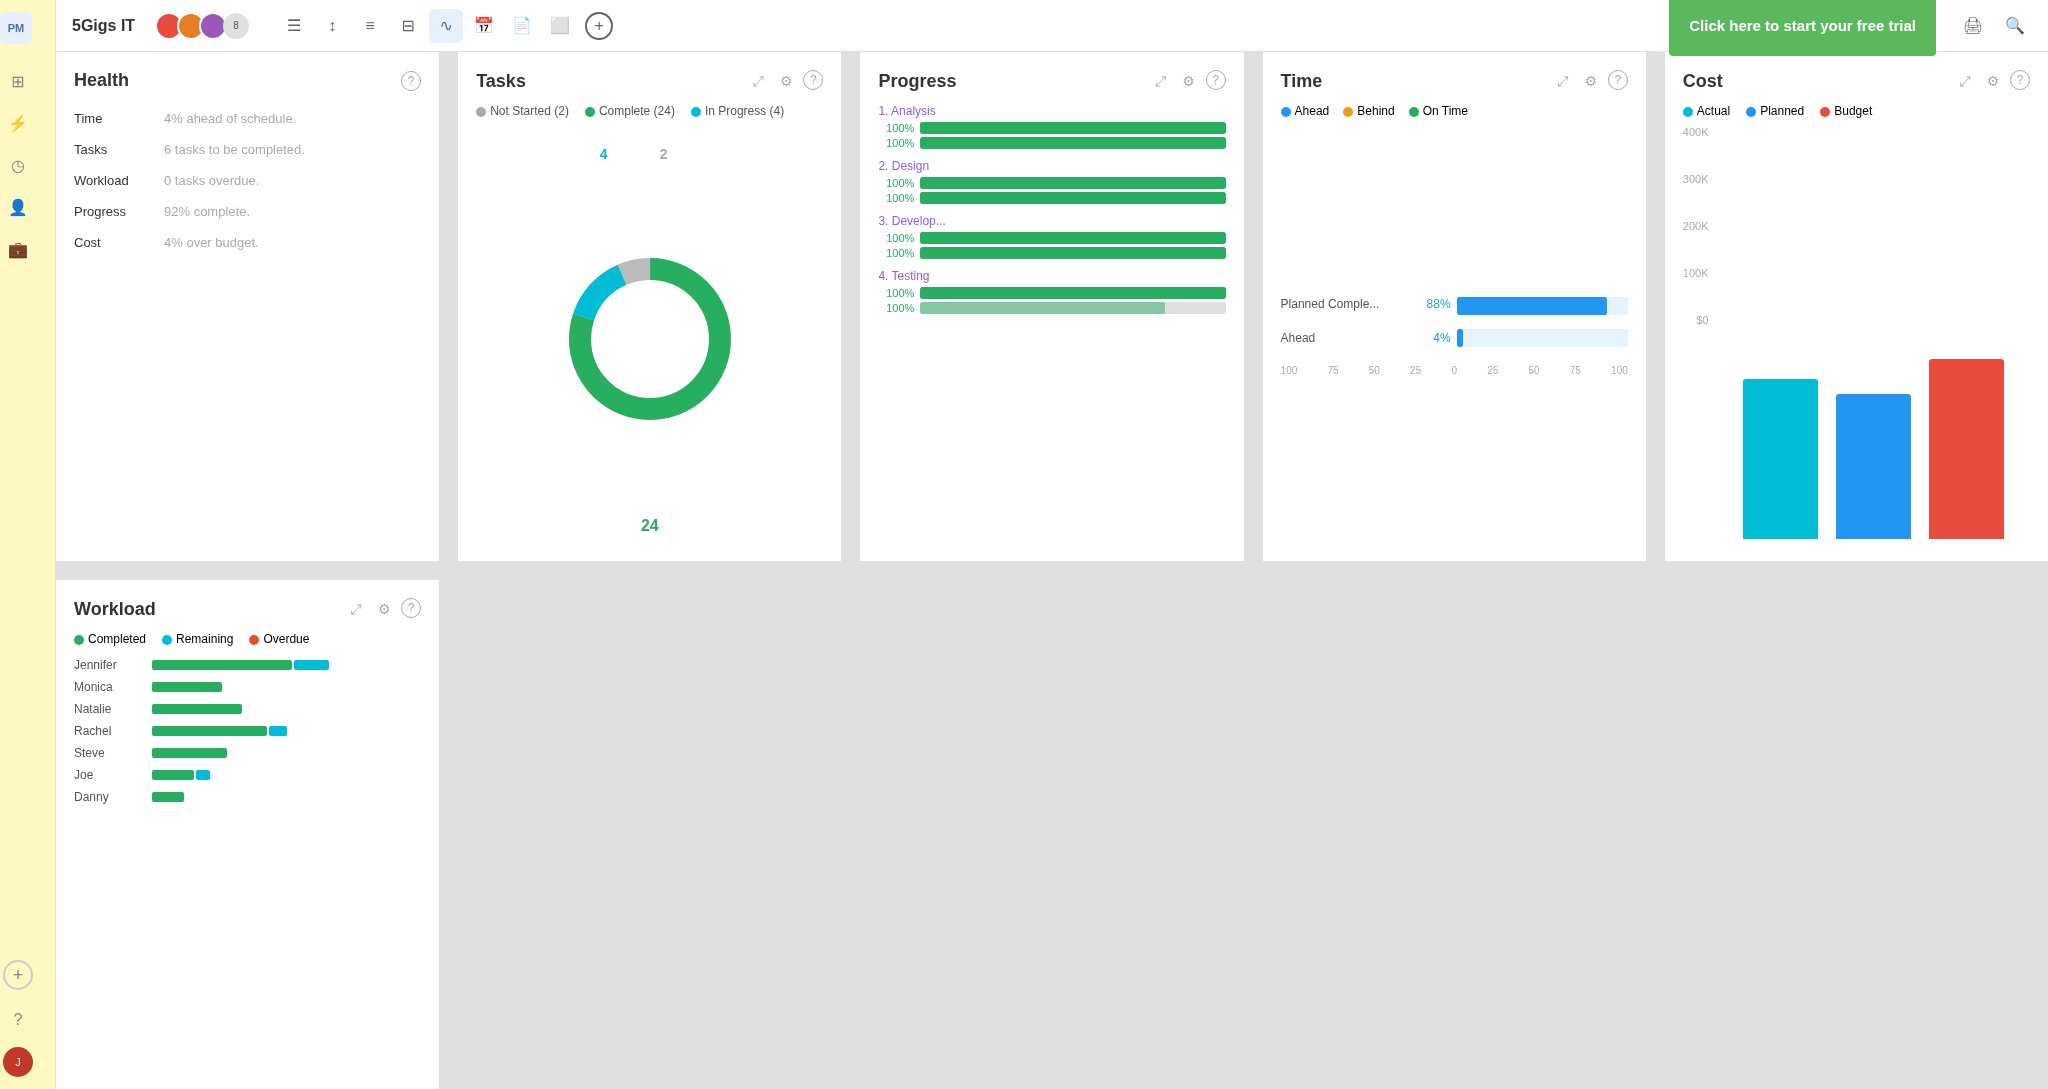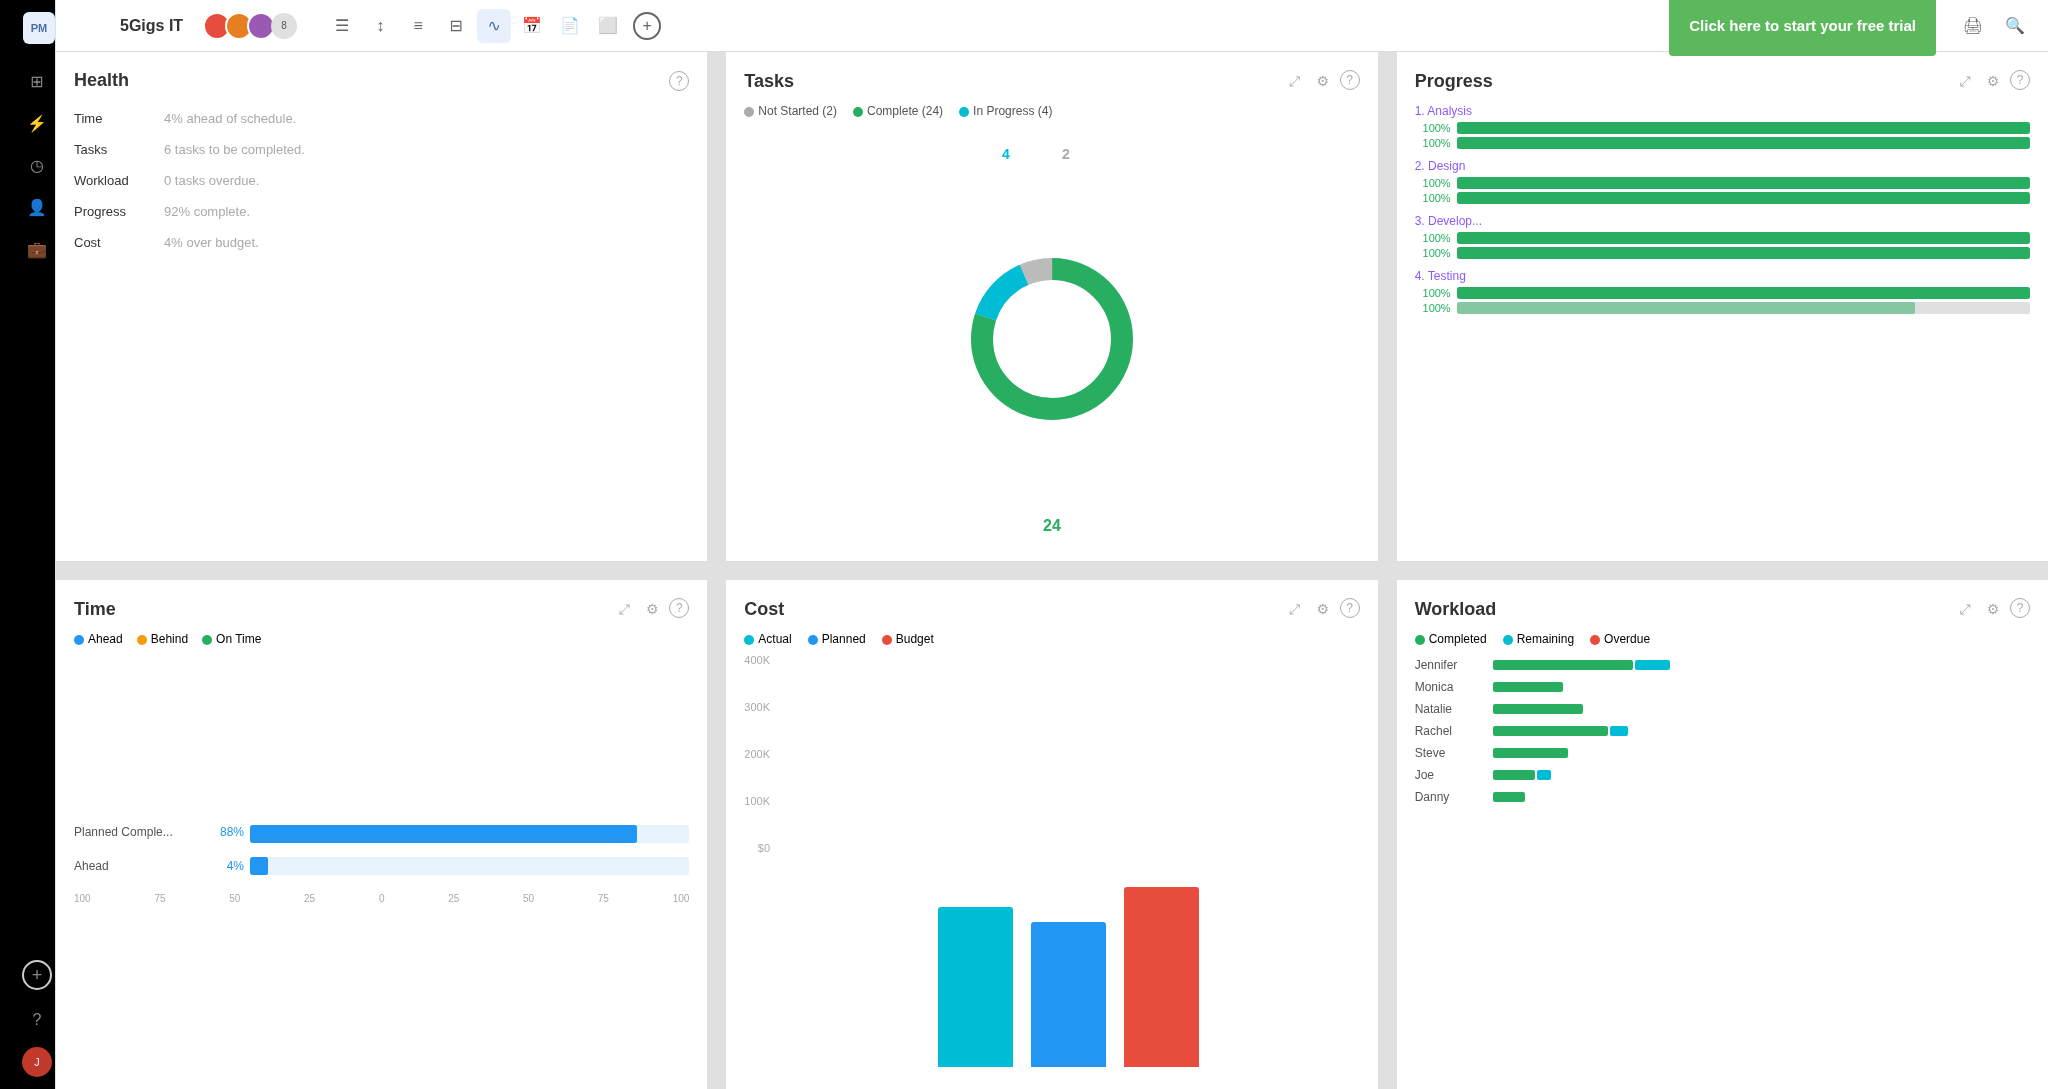--- a/index.html
+++ b/index.html
@@ -1,48 +1,48 @@
 <!DOCTYPE html>
 <html><head>
   <meta charset="utf-8">
   <style>
     * { box-sizing: border-box; margin: 0; padding: 0; }
     body { font-family: -apple-system, BlinkMacSystemFont, 'Segoe UI', sans-serif; background: #f0f2f5; display: flex; height: 100vh; overflow: hidden; font-size: 13px; }
 
     
-    .sidebar { width: 56px; background: #000000; display: flex; flex-direction: column; align-items: flex-end; padding: 12px 0; border-right: 1px solid #e0e0e0; z-index: 10; }
+    .sidebar { width: 56px; background: #fef9c3; display: flex; flex-direction: column; align-items: flex-start; padding: 12px 0; border-right: 1px solid #e0e0e0; z-index: 10; }
     .sidebar-logo { width: 32px; height: 32px; background: #e8f0fe; border-radius: 6px; display: flex; align-items: center; justify-content: center; font-size: 11px; font-weight: bold; color: #4a6fa5; margin-bottom: 16px; }
     .sidebar-icon { width: 36px; height: 36px; display: flex; align-items: center; justify-content: center; border-radius: 6px; cursor: pointer; color: #888; font-size: 16px; margin: 3px 0; }
     .sidebar-icon.active { color: #4a6fa5; }
     .sidebar-bottom { margin-top: auto; display: flex; flex-direction: column; align-items: center; gap: 6px; }
     .sidebar-avatar { width: 30px; height: 30px; border-radius: 50%; background: #c0392b; display: flex; align-items: center; justify-content: center; color: #fff; font-size: 11px; cursor: pointer; }
 
     
     .main { flex: 1; display: flex; flex-direction: column; overflow: hidden; }
 
     
     .topbar { background: #fff; border-bottom: 1px solid #e0e0e0; display: flex; align-items: center; padding: 0 16px; height: 52px; gap: 8px; position: relative; }
-    .topbar-title { font-size: 16px; font-weight: 600; color: #333; margin-right: 12px; margin-left: 48px; }
+    .topbar-title { font-size: 16px; font-weight: 600; color: #333; margin-right: 12px; }
     .topbar-avatars { display: flex; align-items: center; gap: -4px; margin-right: 8px; }
     .topbar-avatar { width: 28px; height: 28px; border-radius: 50%; border: 2px solid #fff; margin-left: -6px; }
     .topbar-avatar:first-child { margin-left: 0; }
     .av1 { background: #e74c3c; }
     .av2 { background: #e67e22; }
     .av3 { background: #9b59b6; }
     .av-count { width: 26px; height: 26px; border-radius: 50%; background: #e0e0e0; font-size: 10px; color: #555; display: flex; align-items: center; justify-content: center; margin-left: -4px; }
     .topbar-icons { display: flex; align-items: center; gap: 4px; margin-left: 12px; }
     .topbar-icon { width: 34px; height: 34px; display: flex; align-items: center; justify-content: center; border-radius: 6px; cursor: pointer; color: #666; font-size: 16px; }
     .topbar-icon.active { background: #e8f0fe; color: #4a6fa5; }
     .topbar-icon-plus { width: 28px; height: 28px; border-radius: 50%; border: 2px solid #666; display: flex; align-items: center; justify-content: center; font-size: 16px; color: #666; cursor: pointer; margin-left: 4px; }
     .cta-banner { background: #5cb85c; color: #fff; font-size: 15px; font-weight: 600; padding: 22px 20px; border-radius: 4px; margin-left: auto; cursor: pointer; white-space: nowrap; }
     .topbar-right-icons { display: flex; gap: 8px; margin-left: 12px; }
     .topbar-right-icon { width: 34px; height: 34px; display: flex; align-items: center; justify-content: center; color: #666; font-size: 16px; cursor: pointer; }
 
     
-    .dashboard { flex: 1; display: grid; grid-template-columns: 1fr 1fr 1fr; grid-template-rows: 1fr 1fr; gap: 19px; background: #e0e0e0; overflow: hidden; }
+    .dashboard { flex: 1; display: grid; grid-template-columns: 1fr 1fr 1fr 1fr 1fr; grid-template-rows: 1fr 1fr; gap: 19px; background: #e0e0e0; overflow: hidden; }
     .panel { background: #fff; padding: 18px; overflow: hidden; display: flex; flex-direction: column; }
     .panel-header { display: flex; align-items: center; justify-content: space-between; margin-bottom: 12px; }
     .panel-title { font-size: 18px; font-weight: 600; color: #333; }
     .panel-icons { display: flex; gap: 6px; color: #aaa; font-size: 14px; }
     .panel-icon-btn { cursor: pointer; width: 22px; height: 22px; display: flex; align-items: center; justify-content: center; }
 
     
     .health-table { width: 100%; border-collapse: collapse; }
     .health-table tr td { padding: 8px 0; vertical-align: top; }
     .health-table tr td:first-child { font-weight: 500; color: #333; width: 90px; }

